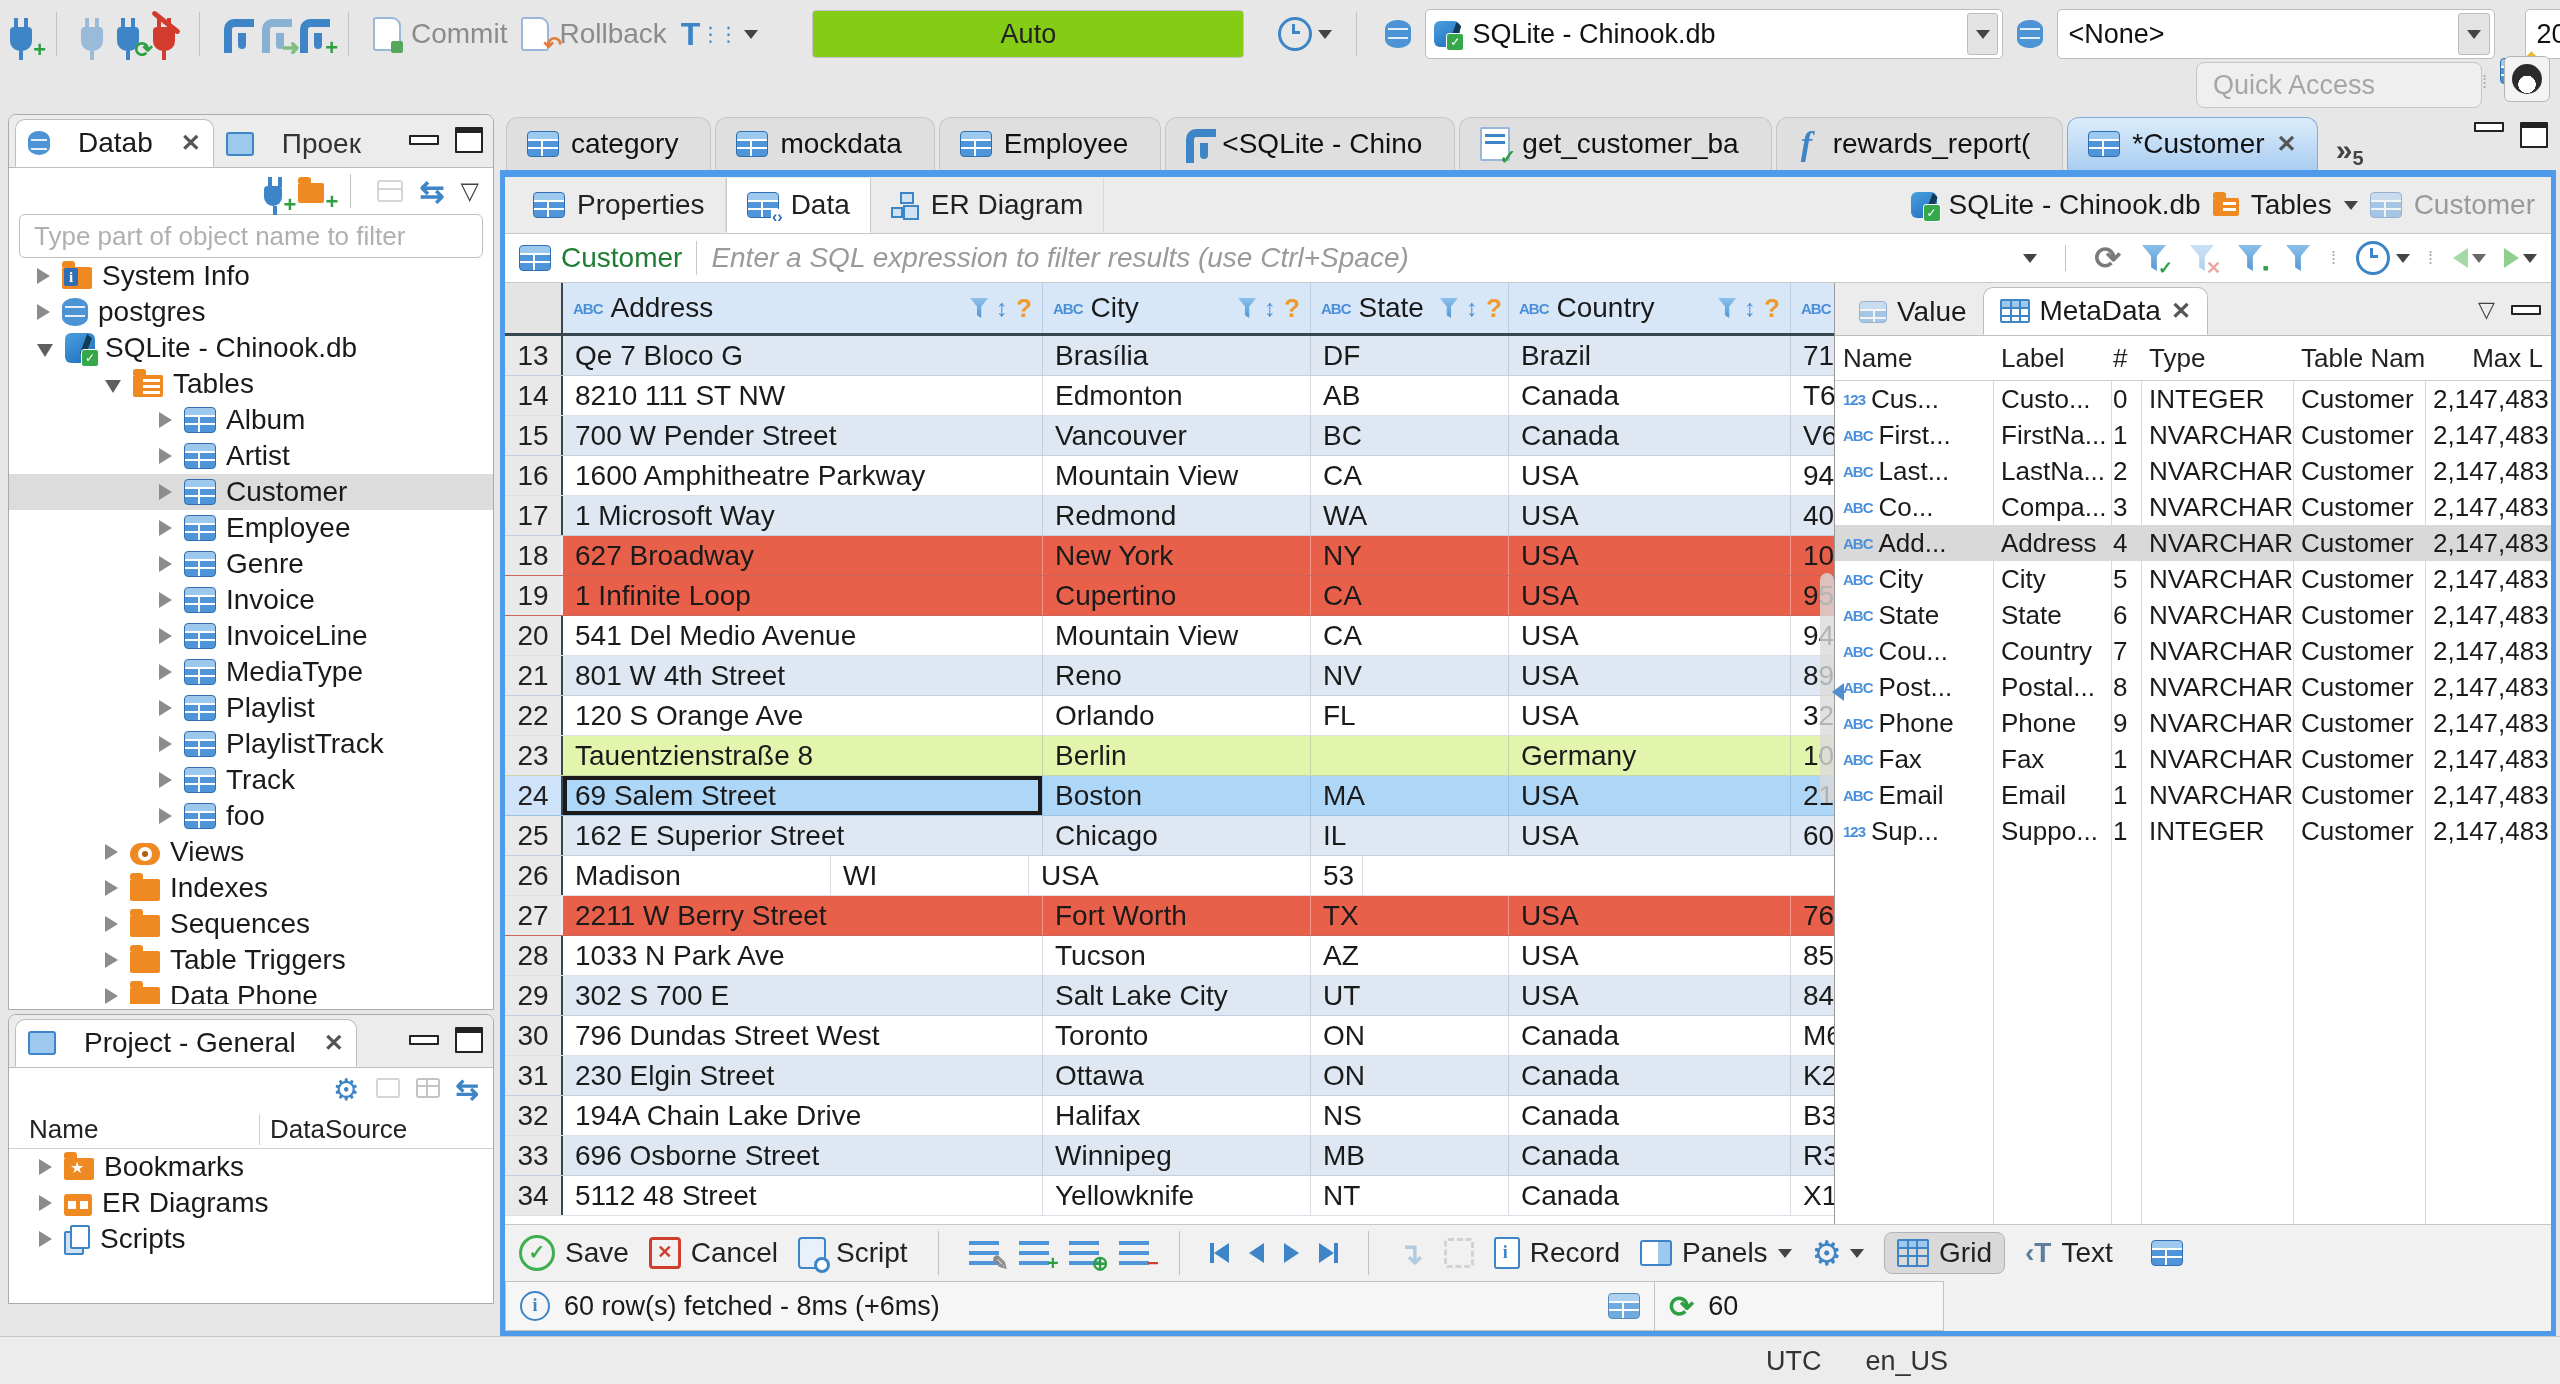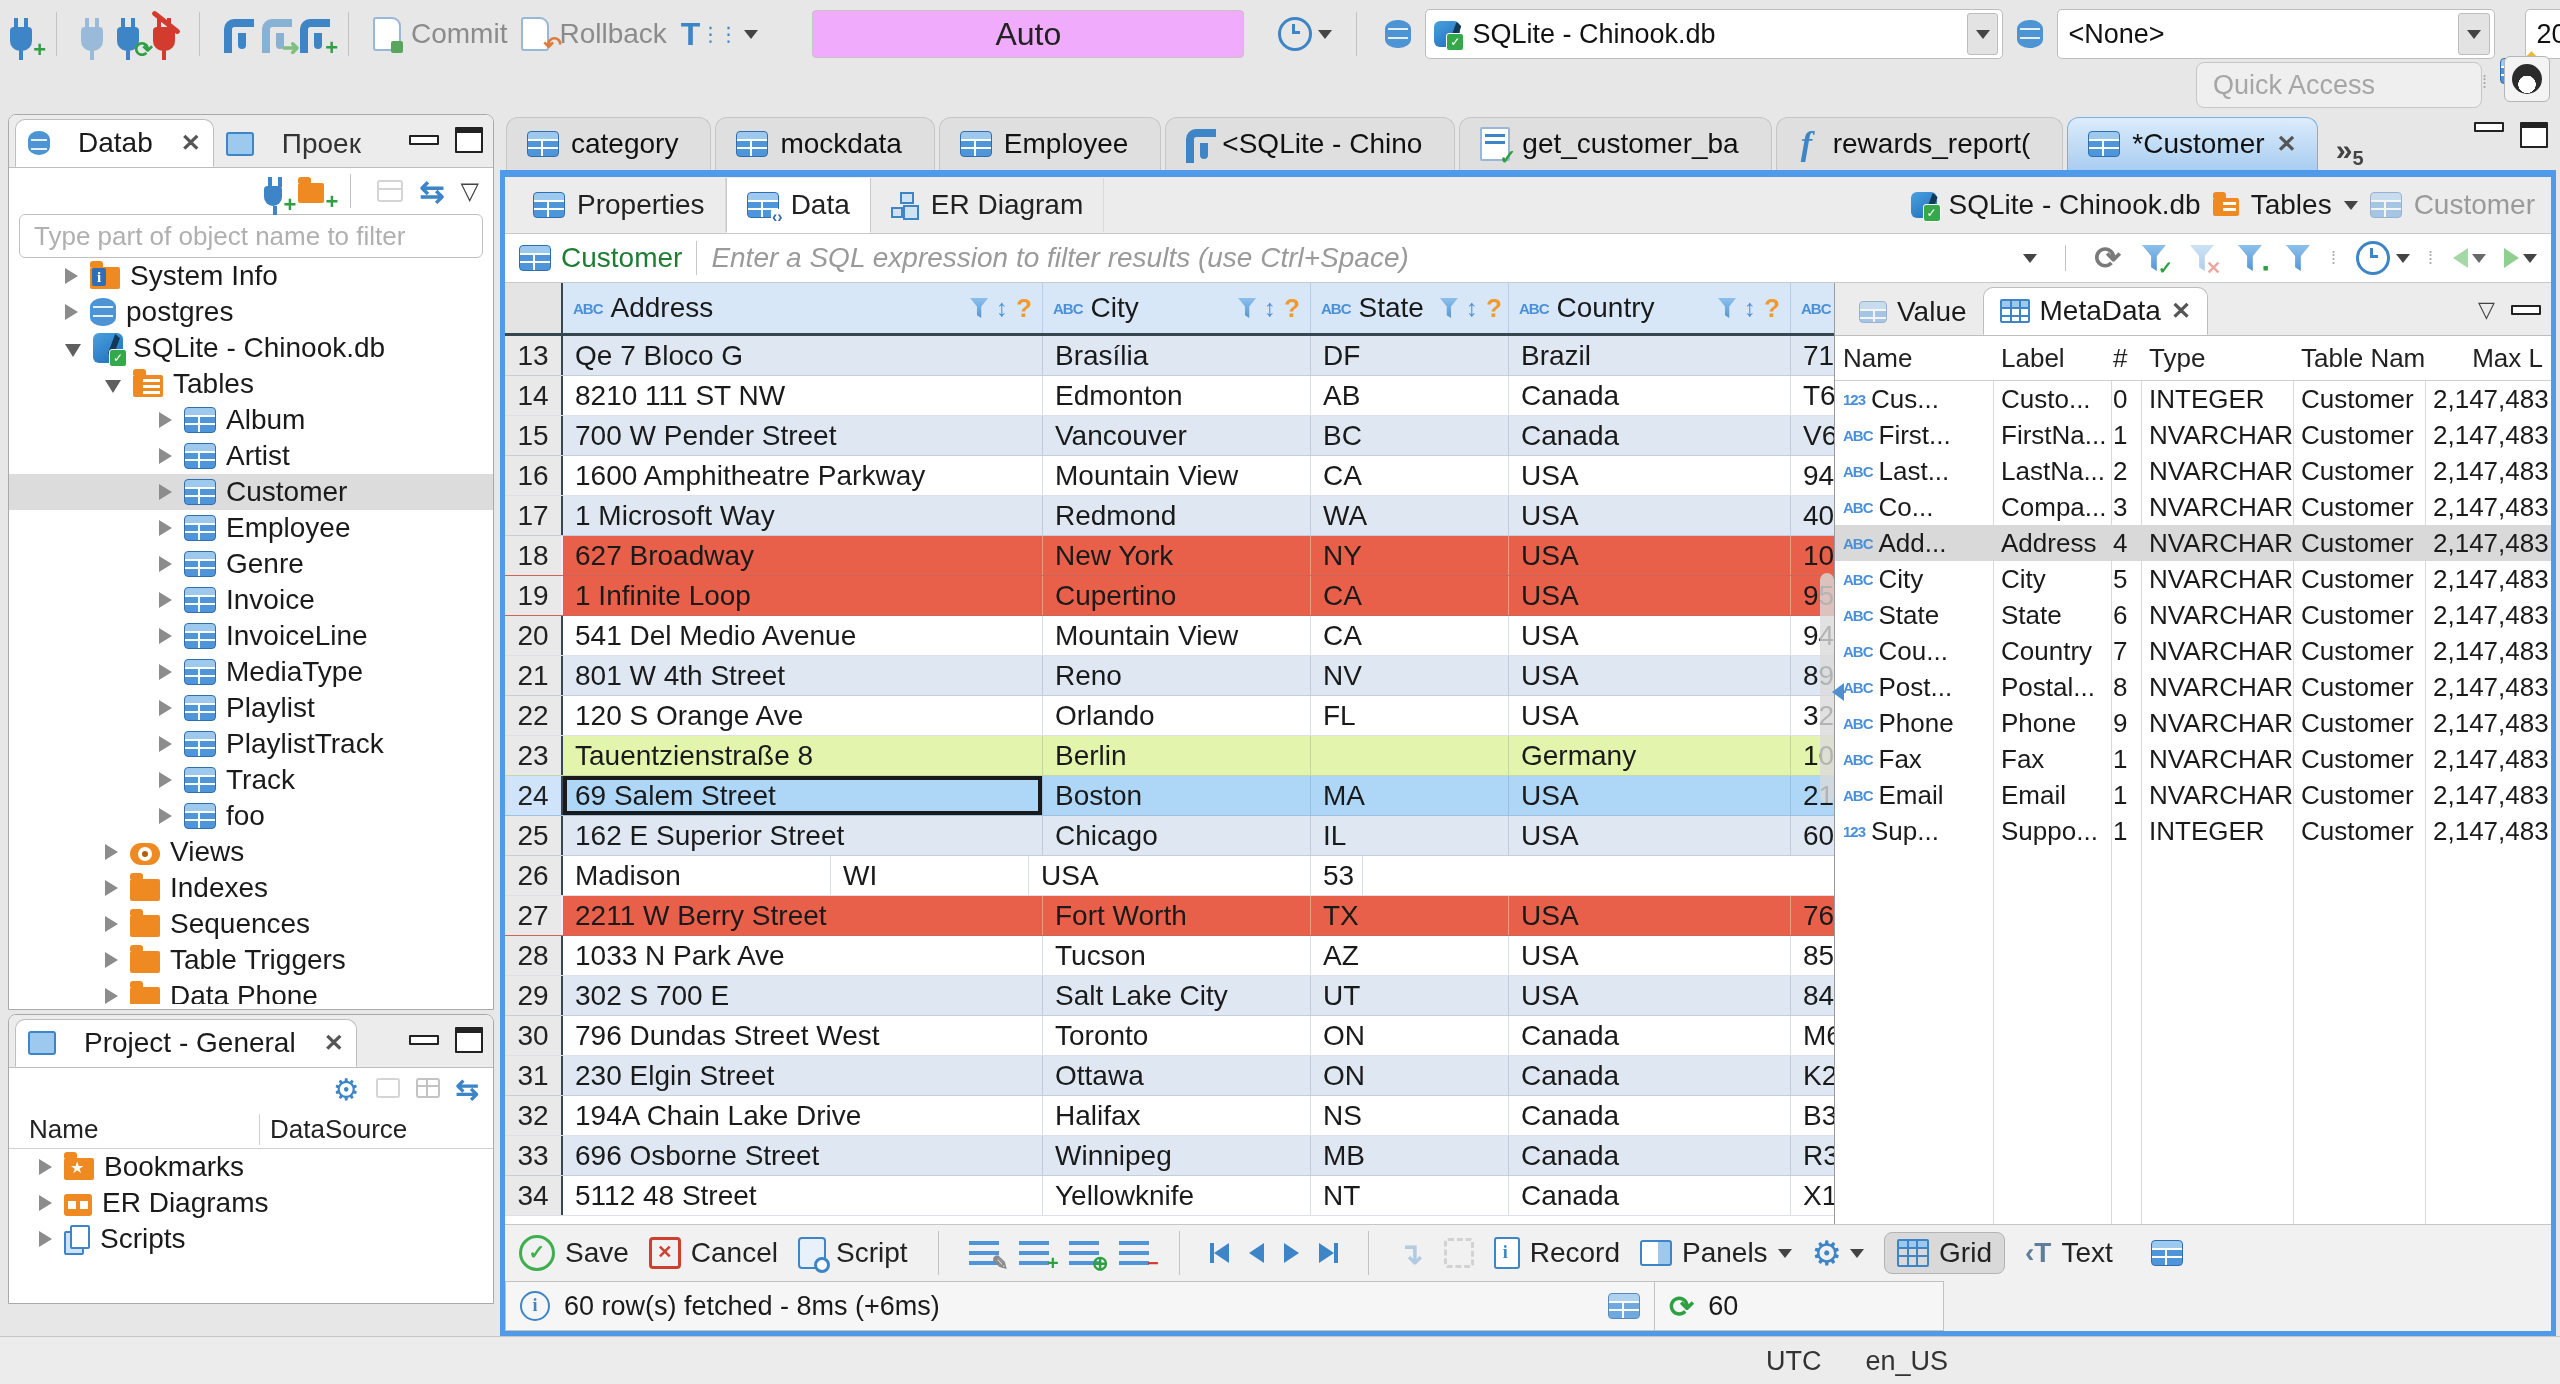--- a/index.html
+++ b/index.html
@@ -86,40 +86,40 @@
   .caret{width:0;height:0;border-left:7px solid transparent;border-right:7px solid transparent;border-top:9px solid #444;flex:none;}
   .sep-v{width:1px;align-self:stretch;background:#c3c3c3;margin:6px 10px;flex:none;}
   .dots{color:#aaa;font-size:18px;letter-spacing:2px;flex:none;}
   
   .topbar{left:0;top:0;width:2560px;height:112px;background:#e7e7e7;}
   .tb-row{position:absolute;left:10px;top:6px;height:56px;display:flex;align-items:center;gap:14px;}
   .tb-lbl{color:#8b8b8b;font-size:28px;}
   .combo{height:48px;background:#fff;border:1px solid #bdbdbd;border-radius:5px;display:flex;align-items:center;padding:0 8px;gap:10px;}
   .combo input{border:0;outline:0;font:27px "Liberation Sans",sans-serif;width:100%;background:transparent;color:#111;}
   .combo .dd{width:34px;height:40px;background:#e3e3e3;border:1px solid #bdbdbd;border-radius:3px;display:flex;align-items:center;justify-content:center;margin-right:-4px;}
-  .autobox{width:300px;height:46px;border:1px solid #c4c4c4;border-radius:4px;display:flex;align-items:center;justify-content:center;font-size:32px;color:#222;background:#f0abfc;}
+  .autobox{width:300px;height:46px;border:1px solid #c4c4c4;border-radius:4px;display:flex;align-items:center;justify-content:center;font-size:27px;color:#222;background:#84cc16;}
   .qa{position:absolute;left:2196px;top:62px;width:268px;height:44px;border:1px solid #c6c6c6;border-radius:8px;color:#a6a6a6;font-size:27px;display:flex;align-items:center;padding-left:16px;background:#efefef;}
   .persp{position:absolute;top:58px;display:flex;align-items:center;gap:14px;}
   .beaver{width:44px;height:44px;border:1px solid #b5b5b5;border-radius:6px;background:#f3f3f3;display:flex;align-items:center;justify-content:center;}
   .beaver::before{content:"";width:30px;height:30px;border-radius:50%;background:radial-gradient(circle at 50% 68%,#fff 0 34%,#2b2b2b 35%);}
   
   .panel{position:absolute;background:#fff;border:1px solid #a9a9a9;border-radius:8px 8px 0 0;overflow:hidden;}
   .ptabs{height:52px;background:#ececec;border-bottom:1px solid #bdbdbd;display:flex;align-items:flex-end;padding-left:6px;position:relative;}
   .ptab{height:46px;display:flex;align-items:center;gap:28px;padding:0 12px;font-size:28px;border-radius:10px 10px 0 0;}
   .ptab.active{background:#fff;border:1px solid #bdbdbd;border-bottom:1px solid #fff;}
   .ptab.inactive{color:#333;}
   .pwin{position:absolute;right:10px;top:12px;display:flex;gap:16px;align-items:center;}
   .ptool{height:46px;display:flex;align-items:center;justify-content:flex-end;gap:16px;padding:0 14px;background:#fff;}
   .searchbox{margin:0 10px;height:42px;border:1px solid #c0c0c0;border-radius:6px;display:flex;align-items:center;padding:0 12px;}
   .searchbox input{border:0;outline:0;width:100%;font:26px "Liberation Sans",sans-serif;color:#333;background:transparent;}
   .searchbox input::placeholder{color:#b0b0b0;}
   .tree{overflow:hidden;}
   .titem{height:36px;display:flex;align-items:center;gap:10px;font-size:28px;padding-left:16px;}
   .titem .ar{margin-right:2px;}
-  .titem.lvl0{padding-left:56px;} .titem.lvl1{padding-left:96px;} .titem.lvl2{padding-left:150px;}
+  .titem.lvl0{padding-left:28px;} .titem.lvl1{padding-left:96px;} .titem.lvl2{padding-left:150px;}
   .titem.sel{background:#dcdcdc;}
   .colhdr{height:38px;display:flex;align-items:center;border-bottom:1px solid #d0d0d0;font-size:26px;color:#222;}
   
   .edtabs{position:absolute;left:500px;top:112px;width:2056px;height:58px;display:flex;align-items:flex-end;gap:4px;padding-left:6px;}
   .edtab{height:52px;display:flex;align-items:center;gap:12px;padding:0 20px;font-size:28px;border-radius:12px 12px 0 0;border:1px solid #c6c6c6;border-bottom:0;background:#dfdfdf;color:#111;flex:none;}
   .edtab.active{background:linear-gradient(#dcecfb,#a9cdf1);border-color:#7faedd;}
   .more{display:flex;align-items:flex-start;margin-left:14px;color:#444;font-size:30px;font-weight:700;}
   .more sub{font-size:20px;margin-top:14px;}
   .edwins{position:absolute;right:14px;top:10px;display:flex;gap:16px;}
   .edbody{position:absolute;left:500px;top:170px;width:2056px;height:1166px;border-left:5px solid #4f9bea;border-right:5px solid #4f9bea;border-bottom:5px solid #4f9bea;border-top:7px solid #4f9bea;background:#fff;display:flex;flex-direction:column;box-sizing:border-box;}

